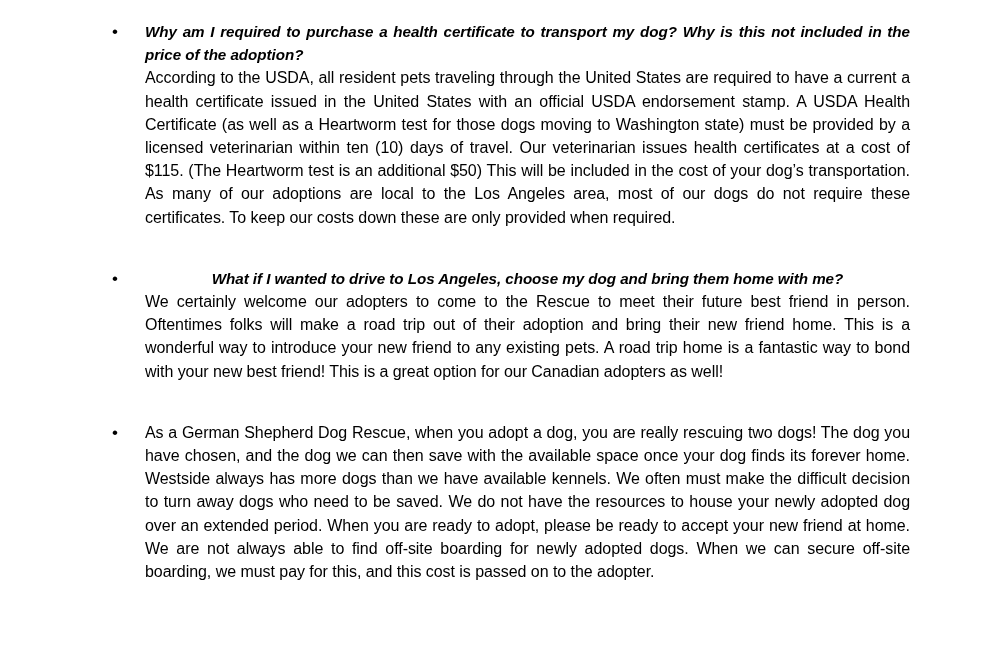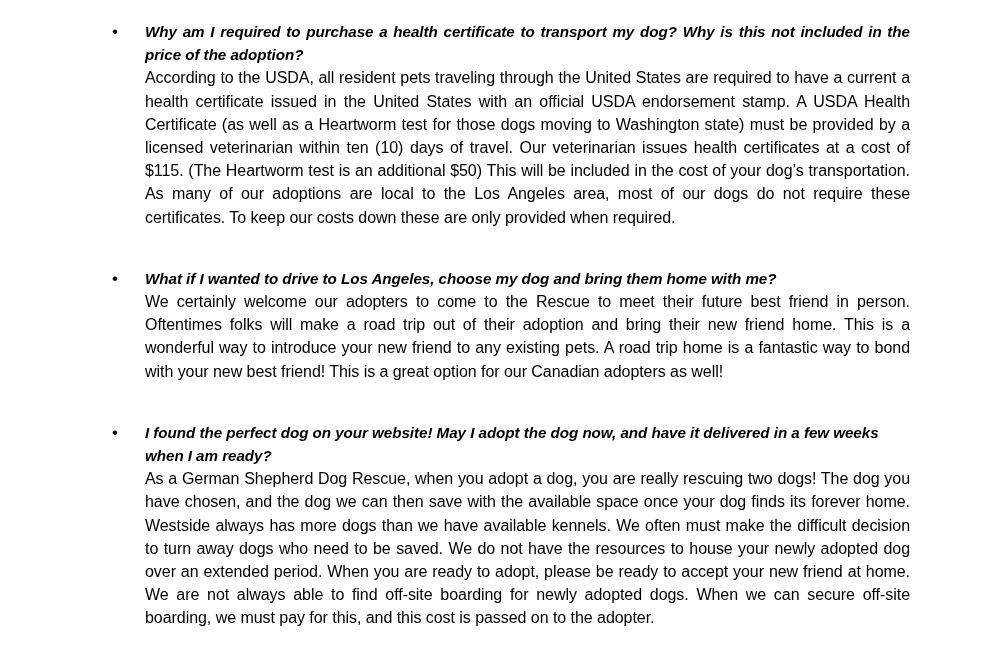--- a/index.html
+++ b/index.html
@@ -56,21 +56,21 @@
   .answer {
     font-size: 16px;
     line-height: 23.2px;
     letter-spacing: -0.05px;
     text-align: justify;
     text-justify: inter-word;
     margin: 0;
   }
   
   .q2 .question, .q3 .question {
-    text-align: left;
+    text-align: center;
   }
 </style>
 </head>
 <body>
 
 <div class="page">
   <ul class="faq-list">
 
     <li class="faq-item q1">
       <span class="bullet">•</span>
@@ -79,18 +79,17 @@
     </li>
 
     <li class="faq-item q2">
       <span class="bullet">•</span>
       <p class="question">What if I wanted to drive to Los Angeles, choose my dog and bring them home with me?</p>
       <p class="answer">We certainly welcome our adopters to come to the Rescue to meet their future best friend in person.  Oftentimes folks will make a road trip out of their adoption and bring their new friend home.  This is a wonderful way to introduce your new friend to any existing pets.  A road trip home is a fantastic way to bond with your new best friend!  This is a great option for our Canadian adopters as well!</p>
     </li>
 
     <li class="faq-item q3">
       <span class="bullet">•</span>
-      <p class="question">I found the perfect dog on your website!  May I adopt the dog now, and have it delivered in a few weeks when I am ready?</p>
       <p class="answer">As a German Shepherd Dog Rescue, when you adopt a dog, you are really rescuing two dogs!  The dog you have chosen, and the dog we can then save with the available space once your dog finds its forever home.  Westside always has more dogs than we have available kennels.  We often must make the difficult decision to turn away dogs who need to be saved.  We do not have the resources to house your newly adopted dog over an extended period.  When you are ready to adopt, please be ready to accept your new friend at home.  We are not always able to find off-site boarding for newly adopted dogs.  When we can secure off-site boarding, we must pay for this, and this cost is passed on to the adopter.</p>
     </li>
 
   </ul>
 </div>
 
 </body></html>

